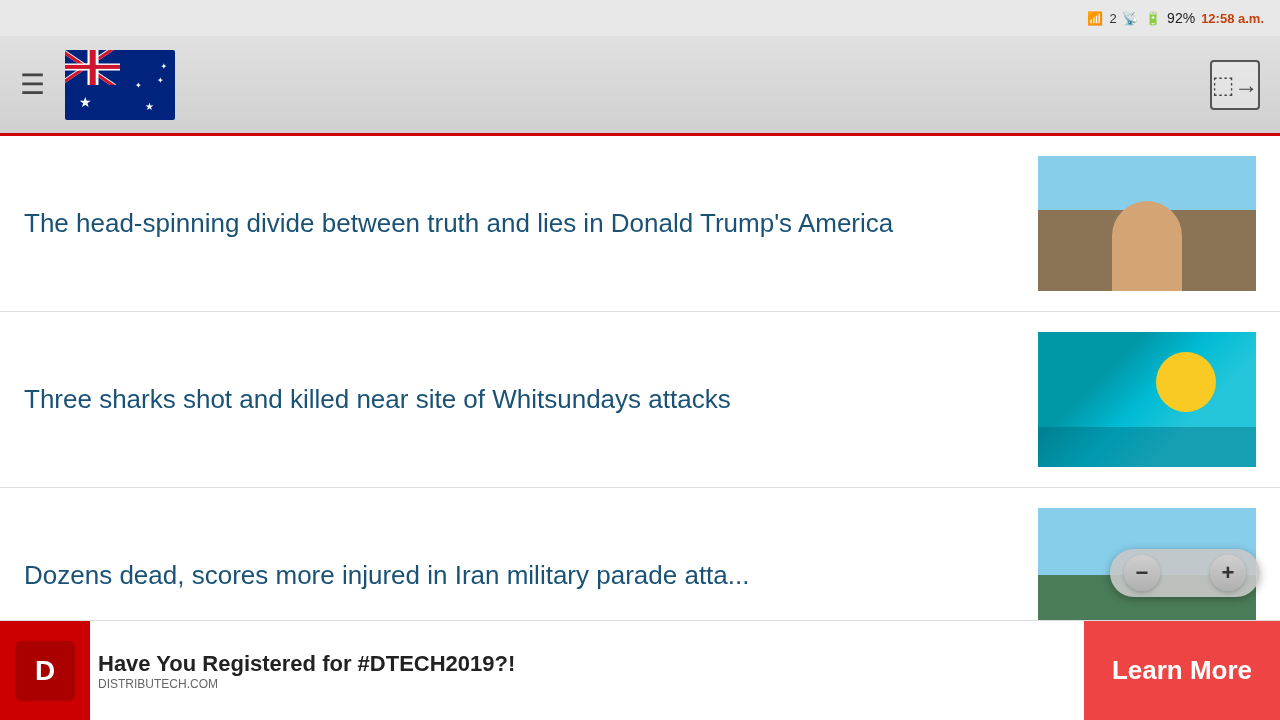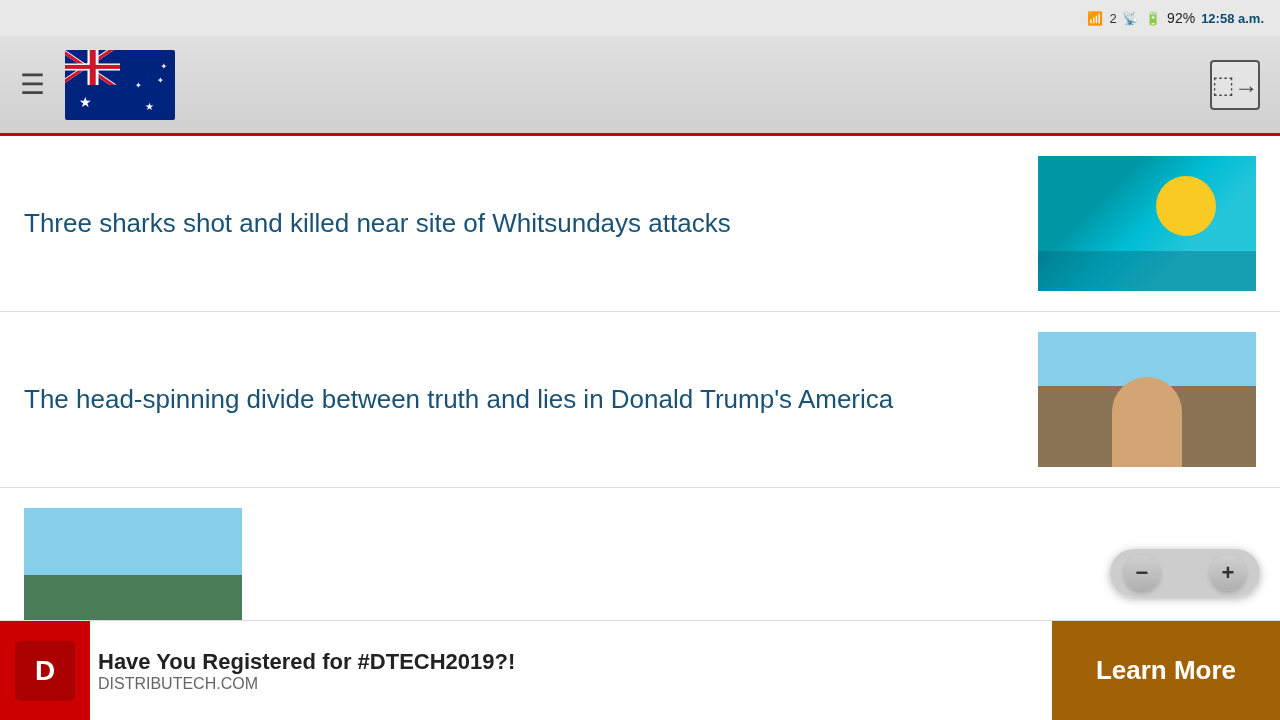--- a/index.html
+++ b/index.html
@@ -28,21 +28,21 @@
       display: flex;
       align-items: center;
       gap: 6px;
       font-size: 13px;
       color: #333;
     }
 
     .status-time {
       font-size: 13px;
       font-weight: bold;
-      color: #0c4a6e;
+      color: #c2410c;
     }
 
     .status-battery {
       font-size: 14px;
       color: #222;
     }
 
     
     .header {
       height: 100px;
@@ -348,28 +348,28 @@
       padding: 12px 8px;
     }
 
     .ad-title {
       font-size: 22px;
       font-weight: bold;
       color: #222;
     }
 
     .ad-url {
-      font-size: 16px;
+      font-size: 12px;
       color: #666;
     }
 
     .ad-cta {
-      width: 228px;
+      width: 196px;
       height: 100px;
-      background: #a16207;
+      background: #ef4444;
       display: flex;
       align-items: center;
       justify-content: center;
       cursor: pointer;
       flex-shrink: 0;
     }
 
     .ad-cta-text {
       color: white;
       font-size: 26px;
@@ -424,41 +424,44 @@
 
   <div class="exit-icon">
     <span>⬚→</span>
   </div>
 </div>
 
 <div class="news-container">
 
   <div class="news-item">
     <div class="news-text">
+      <span class="news-title">The head-spinning divide between truth and lies in Donald Trump's America</span>
+    </div>
+    <div class="news-image">
+      <div class="img-trump">
+        <div class="person-figure"></div>
+      </div>
+    </div>
+  </div>
+
+  <div class="news-item">
+    <div class="news-text">
       <span class="news-title">Three sharks shot and killed near site of Whitsundays attacks</span>
     </div>
     <div class="news-image">
       <div class="img-sharks">
         
       </div>
     </div>
   </div>
 
-  <div class="news-item">
+  <div class="news-item" style="border-bottom:none;">
     <div class="news-text">
-      <span class="news-title">The head-spinning divide between truth and lies in Donald Trump's America</span>
-    </div>
-    <div class="news-image">
-      <div class="img-trump">
-        <div class="person-figure"></div>
-      </div>
-    </div>
-  </div>
-
-  <div class="news-item" style="border-bottom:none;">
+      <span class="news-title">Dozens dead, scores more injured in Iran military parade atta...</span>
+    </div>
     <div class="news-image">
       <div class="img-iran"></div>
     </div>
   </div>
 
 </div>
 
 <div class="zoom-controls">
   <div class="zoom-minus">−</div>
   <div class="zoom-plus">+</div>

